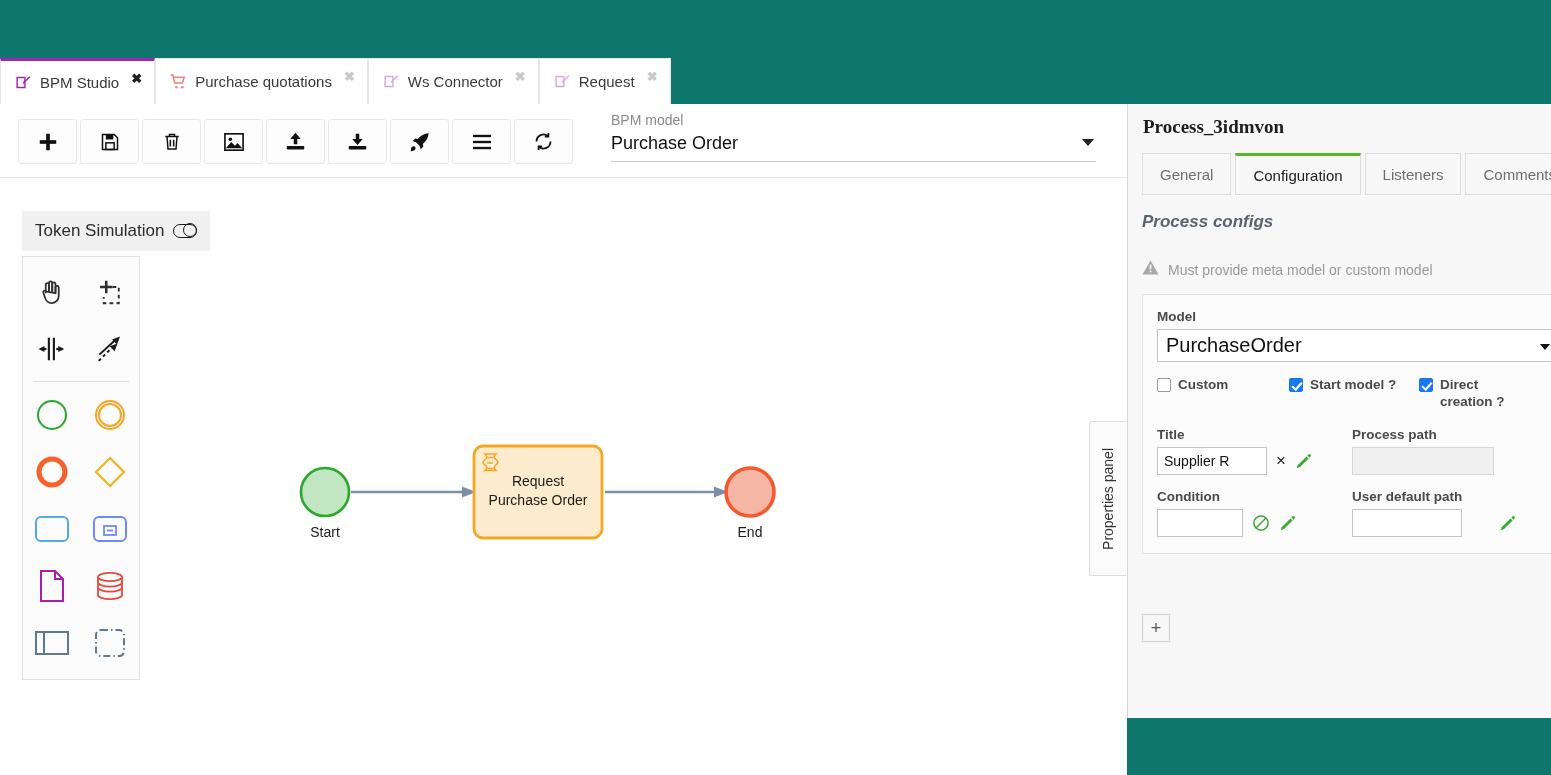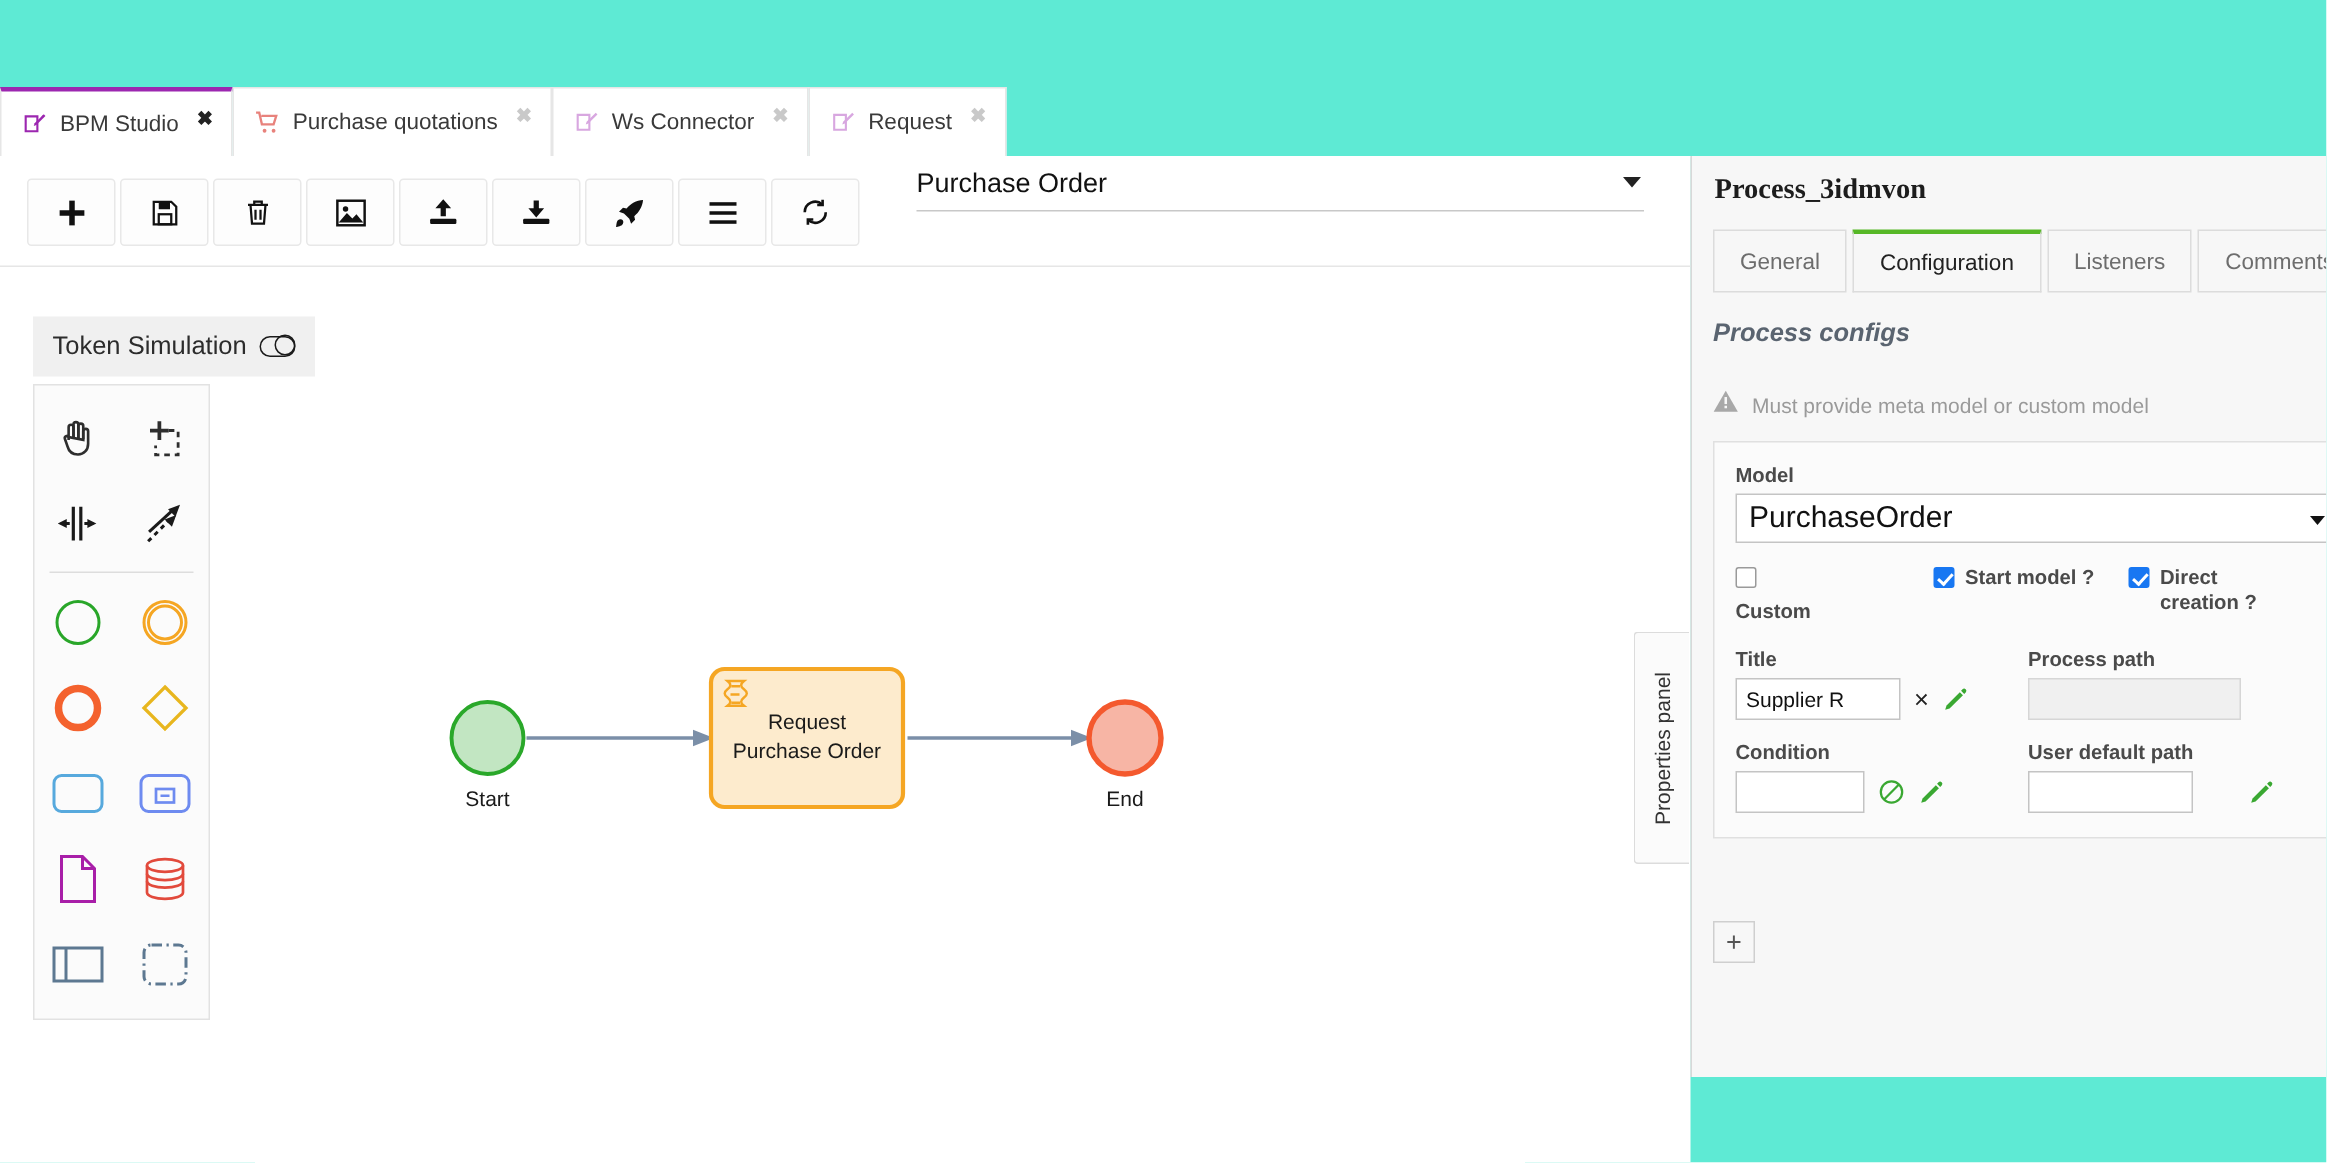--- a/index.html
+++ b/index.html
@@ -6,21 +6,21 @@
     margin: 0;
     padding: 0;
     background: #ffffff;
     font-family: "Liberation Sans", sans-serif;
   }
   #app {
     position: relative;
     width: 1551px;
     height: 775px;
     overflow: hidden;
-    background: #5eead4;
+    background: #0f766e;
   }
 
   
   .tabstrip {
     position: absolute;
     left: 0; top: 56px;
     width: 1551px; height: 48px;
     display: flex;
     align-items: flex-end;
     border-bottom: 1px solid #e3e3e3;
@@ -529,20 +529,21 @@
         <svg width="21" height="21" viewBox="0 0 24 24" fill="none" stroke="#111" stroke-width="2">
           <path d="M20 12a8 8 0 0 1-13.3 6"></path>
           <path d="M4 12a8 8 0 0 1 13.3-6"></path>
           <path d="M17.6 2.4v4.1h-4.1"></path>
           <path d="M6.4 21.6v-4.1h4.1"></path>
         </svg>
       </div>
     </div>
 
     <div class="modelsel">
+      <div class="ms-label">BPM model</div>
       <div class="ms-value-row">
         <span class="ms-value">Purchase Order</span>
         <span class="ms-caret"></span>
       </div>
     </div>
   </div>
 
   <div class="canvas">
     <svg class="diagram" width="1127" height="597">
 
@@ -708,21 +709,21 @@
     </div>
 
     <div class="config-card">
       <div class="fld-label">Model</div>
       <div class="sel-box">
         <span>PurchaseOrder</span>
         <span class="caret"></span>
       </div>
 
       <div class="chk-row">
-        <div class="chk-item" style="width:132px;flex-direction:column;">
+        <div class="chk-item" style="width:132px;">
           <span class="cbox"></span>
           <span class="chk-label">Custom</span>
         </div>
         <div class="chk-item" style="width:130px;">
           <span class="cbox on"></span>
           <span class="chk-label">Start model ?</span>
         </div>
         <div class="chk-item" style="width:105px;">
           <span class="cbox on"></span>
           <span class="chk-label">Direct creation ?</span>

